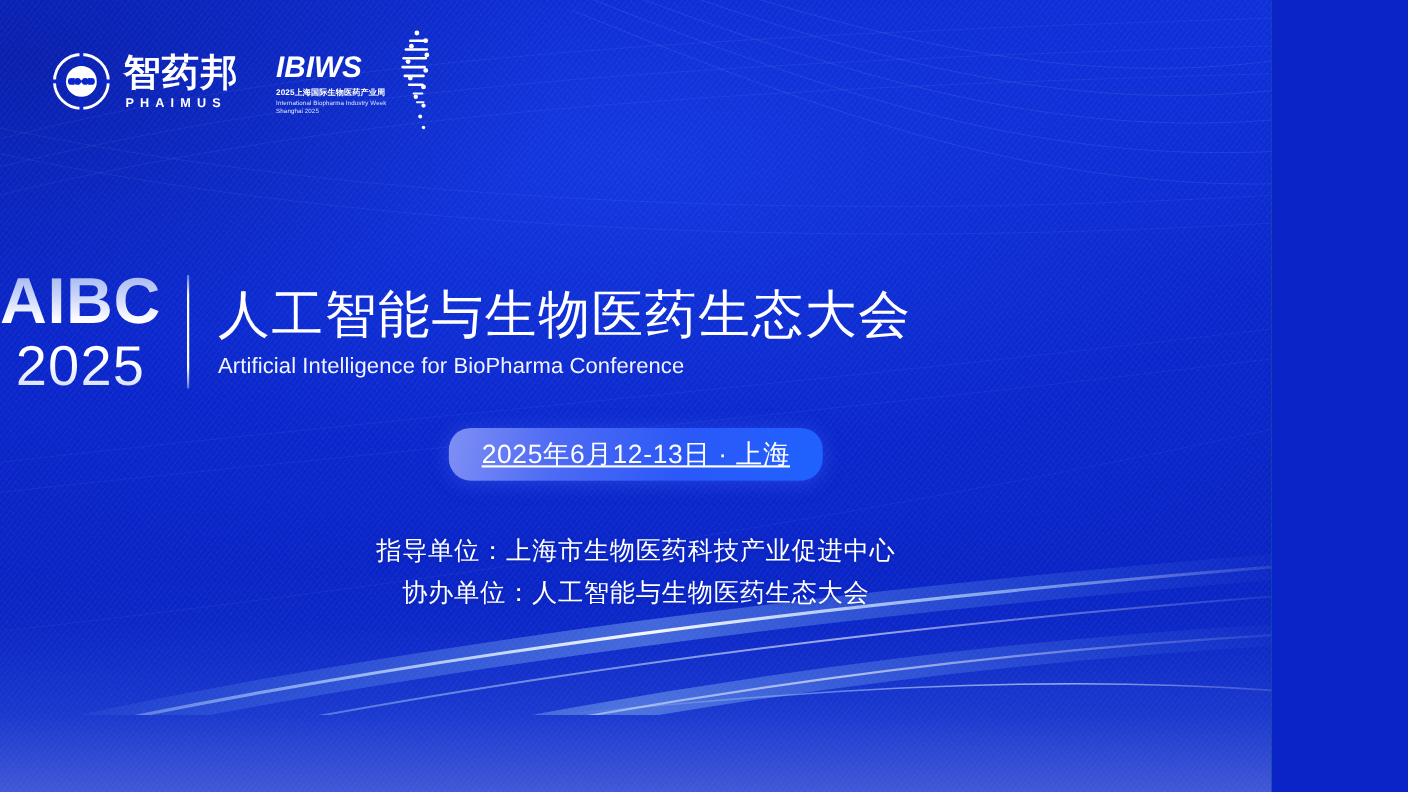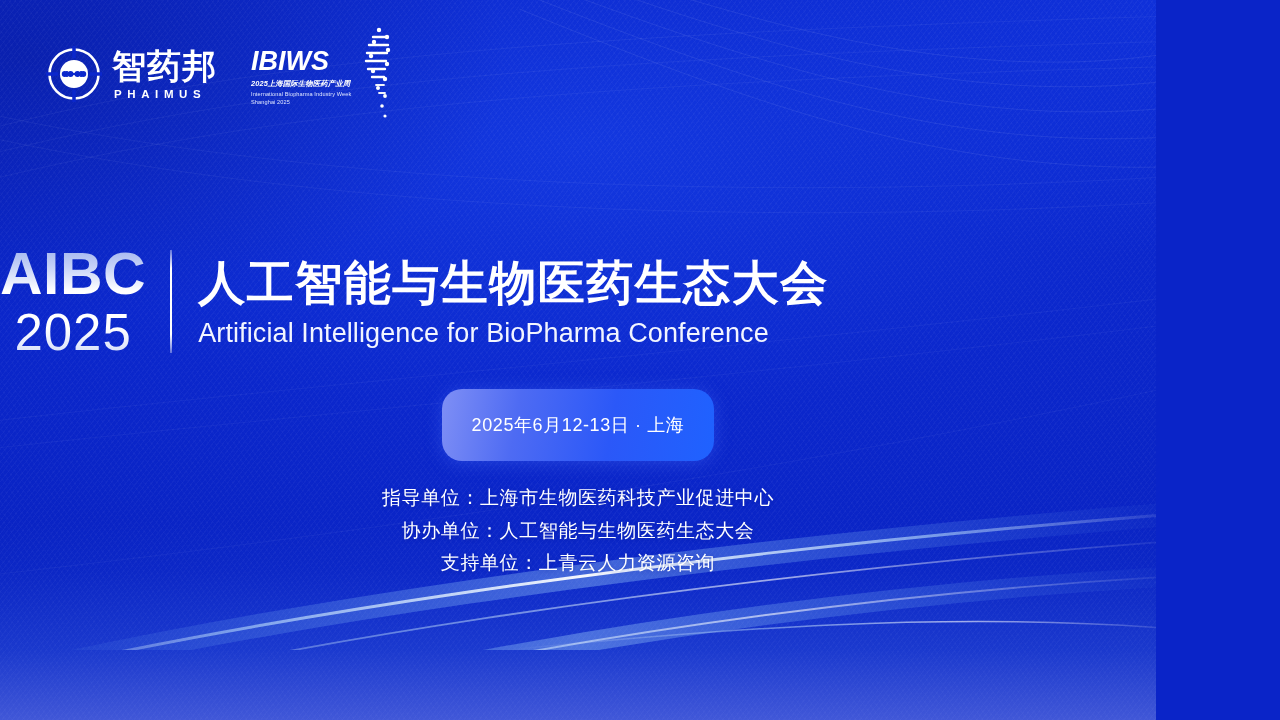--- a/index.html
+++ b/index.html
@@ -101,21 +101,20 @@
     letter-spacing: 0px;
     line-height: 1;
   }
   .ibiws-cn {
     color: #ffffff;
     font-size: 7.4px;
     font-weight: 700;
     letter-spacing: 0.1px;
     margin-top: 4px;
     white-space: nowrap;
-    font-style: italic;
   }
   .ibiws-en1, .ibiws-en2 {
     color: #dfe6ff;
     font-size: 5.6px;
     font-weight: 400;
     letter-spacing: 0.1px;
     margin-top: 2px;
     white-space: nowrap;
   }
   .ibiws-helix { width: 44px; height: 96px; display: block; margin-left: 1px; }
@@ -167,72 +166,73 @@
   }
   .heading-col {
     display: flex;
     flex-direction: column;
     justify-content: center;
     padding-left: 26px;
   }
   .title-cn {
     color: #ffffff;
     font-size: 47px;
-    font-weight: 700;
+    font-weight: 400;
     letter-spacing: 1.5px;
     line-height: 1.16;
     font-family: "Liberation Serif", "DejaVu Serif", serif;
     white-space: nowrap;
   }
   .title-en {
     color: #f2f5ff;
-    font-size: 27px;
+    font-size: 20px;
     font-weight: 400;
     letter-spacing: 0.1px;
     margin-top: 8px;
     white-space: nowrap;
   }
 
   
   .badge-wrap {
     position: absolute;
     left: 0; right: 0;
     top: 389px;
     display: flex;
     justify-content: center;
   }
   .date-badge {
     display: inline-flex;
     align-items: center;
     justify-content: center;
     height: 40px;
-    padding: 16px 30px;
+    padding: 4px 30px;
     border-radius: 20px 20px 20px 20px;
     background: linear-gradient(100deg, #7f8ff5 0%, #4e6bf3 28%, #2b58f8 62%, #1f62ff 100%);
     color: #ffffff;
-    font-size: 18px;
+    font-size: 24px;
     font-weight: 400;
     letter-spacing: 0.6px;
     white-space: nowrap;
     box-shadow: 0 2px 18px rgba(80,120,255,0.35);
+    text-decoration: underline;
   }
 
   
   .orgs {
     position: absolute;
     left: 0; right: 0;
     top: 486px;
     display: flex;
     flex-direction: column;
     align-items: center;
     gap: 8px;
   }
   .org-line {
     color: #ffffff;
-    font-size: 19px;
+    font-size: 23px;
     font-weight: 400;
     letter-spacing: 0.6px;
     line-height: 1.3;
     white-space: nowrap;
     text-shadow: 0 1px 4px rgba(0,20,120,0.30);
   }
 </style>
 </head>
 <body>
 
@@ -382,16 +382,15 @@
     </div>
   </div>
 
   <div class="badge-wrap">
     <div class="date-badge">2025年6月12-13日 · 上海</div>
   </div>
 
   <div class="orgs">
     <div class="org-line">指导单位：上海市生物医药科技产业促进中心</div>
     <div class="org-line">协办单位：人工智能与生物医药生态大会</div>
-    <div class="org-line">支持单位：上青云人力资源咨询</div>
   </div>
 
 </div>
 
 </body></html>

